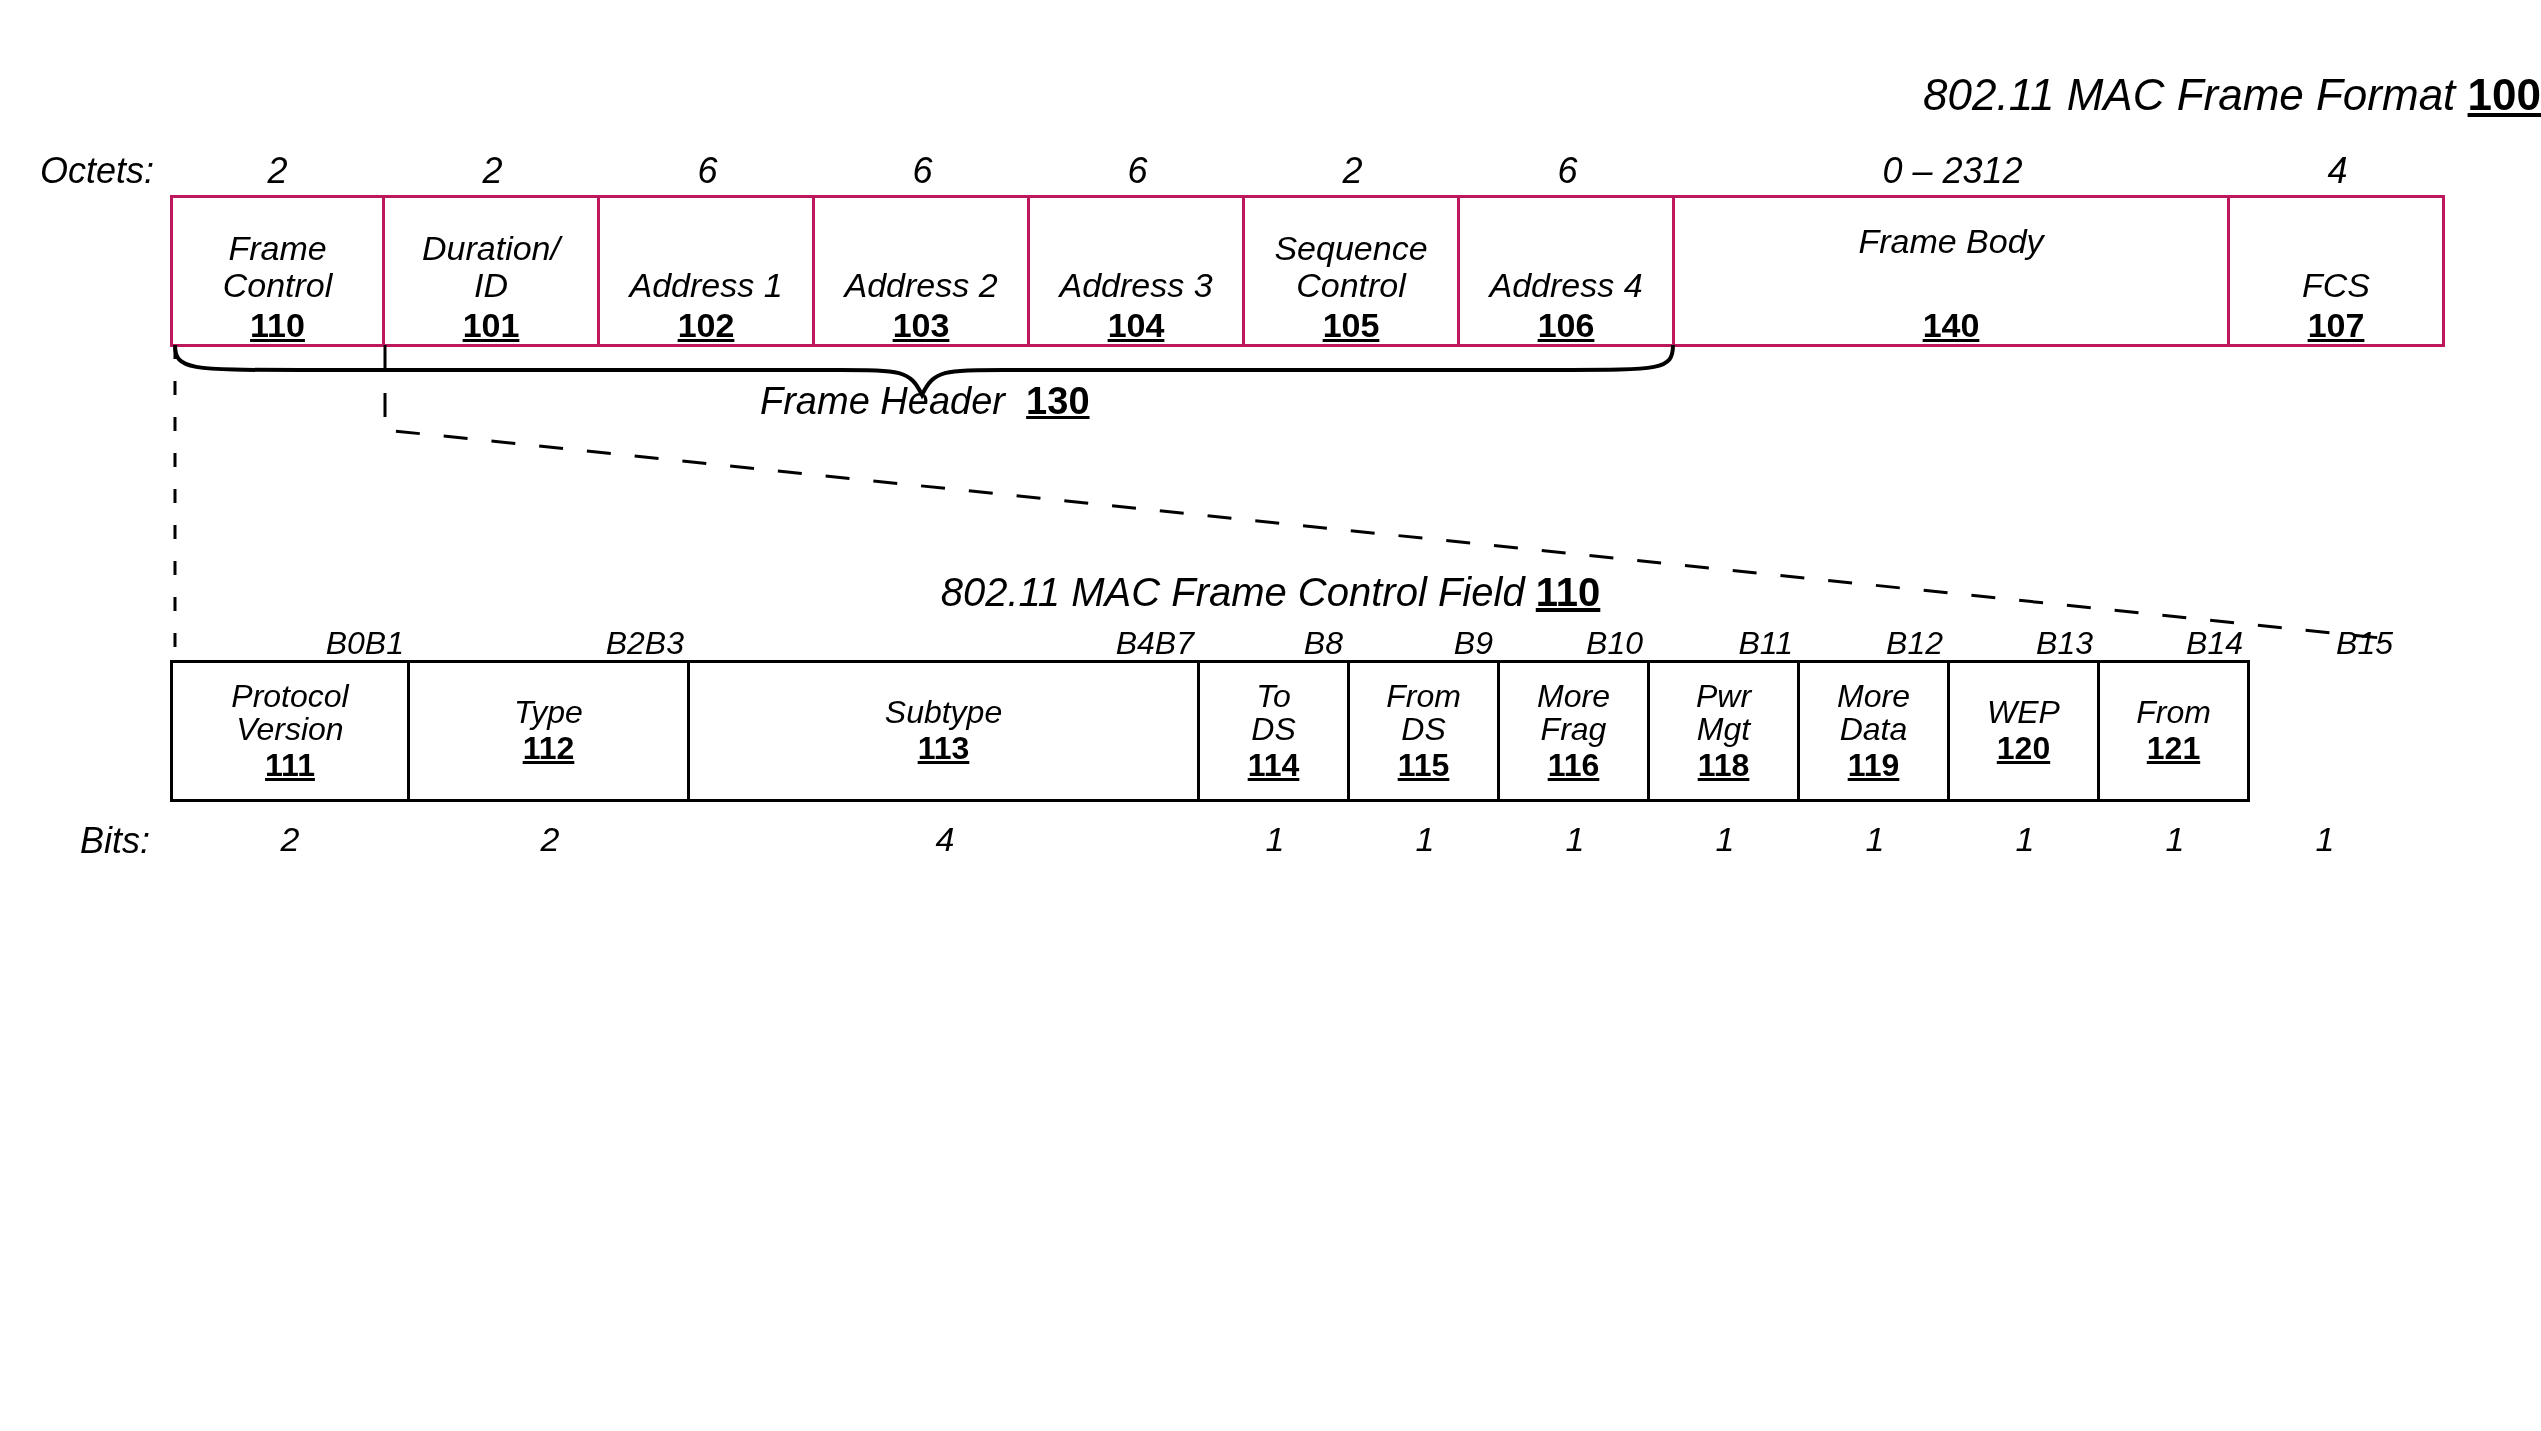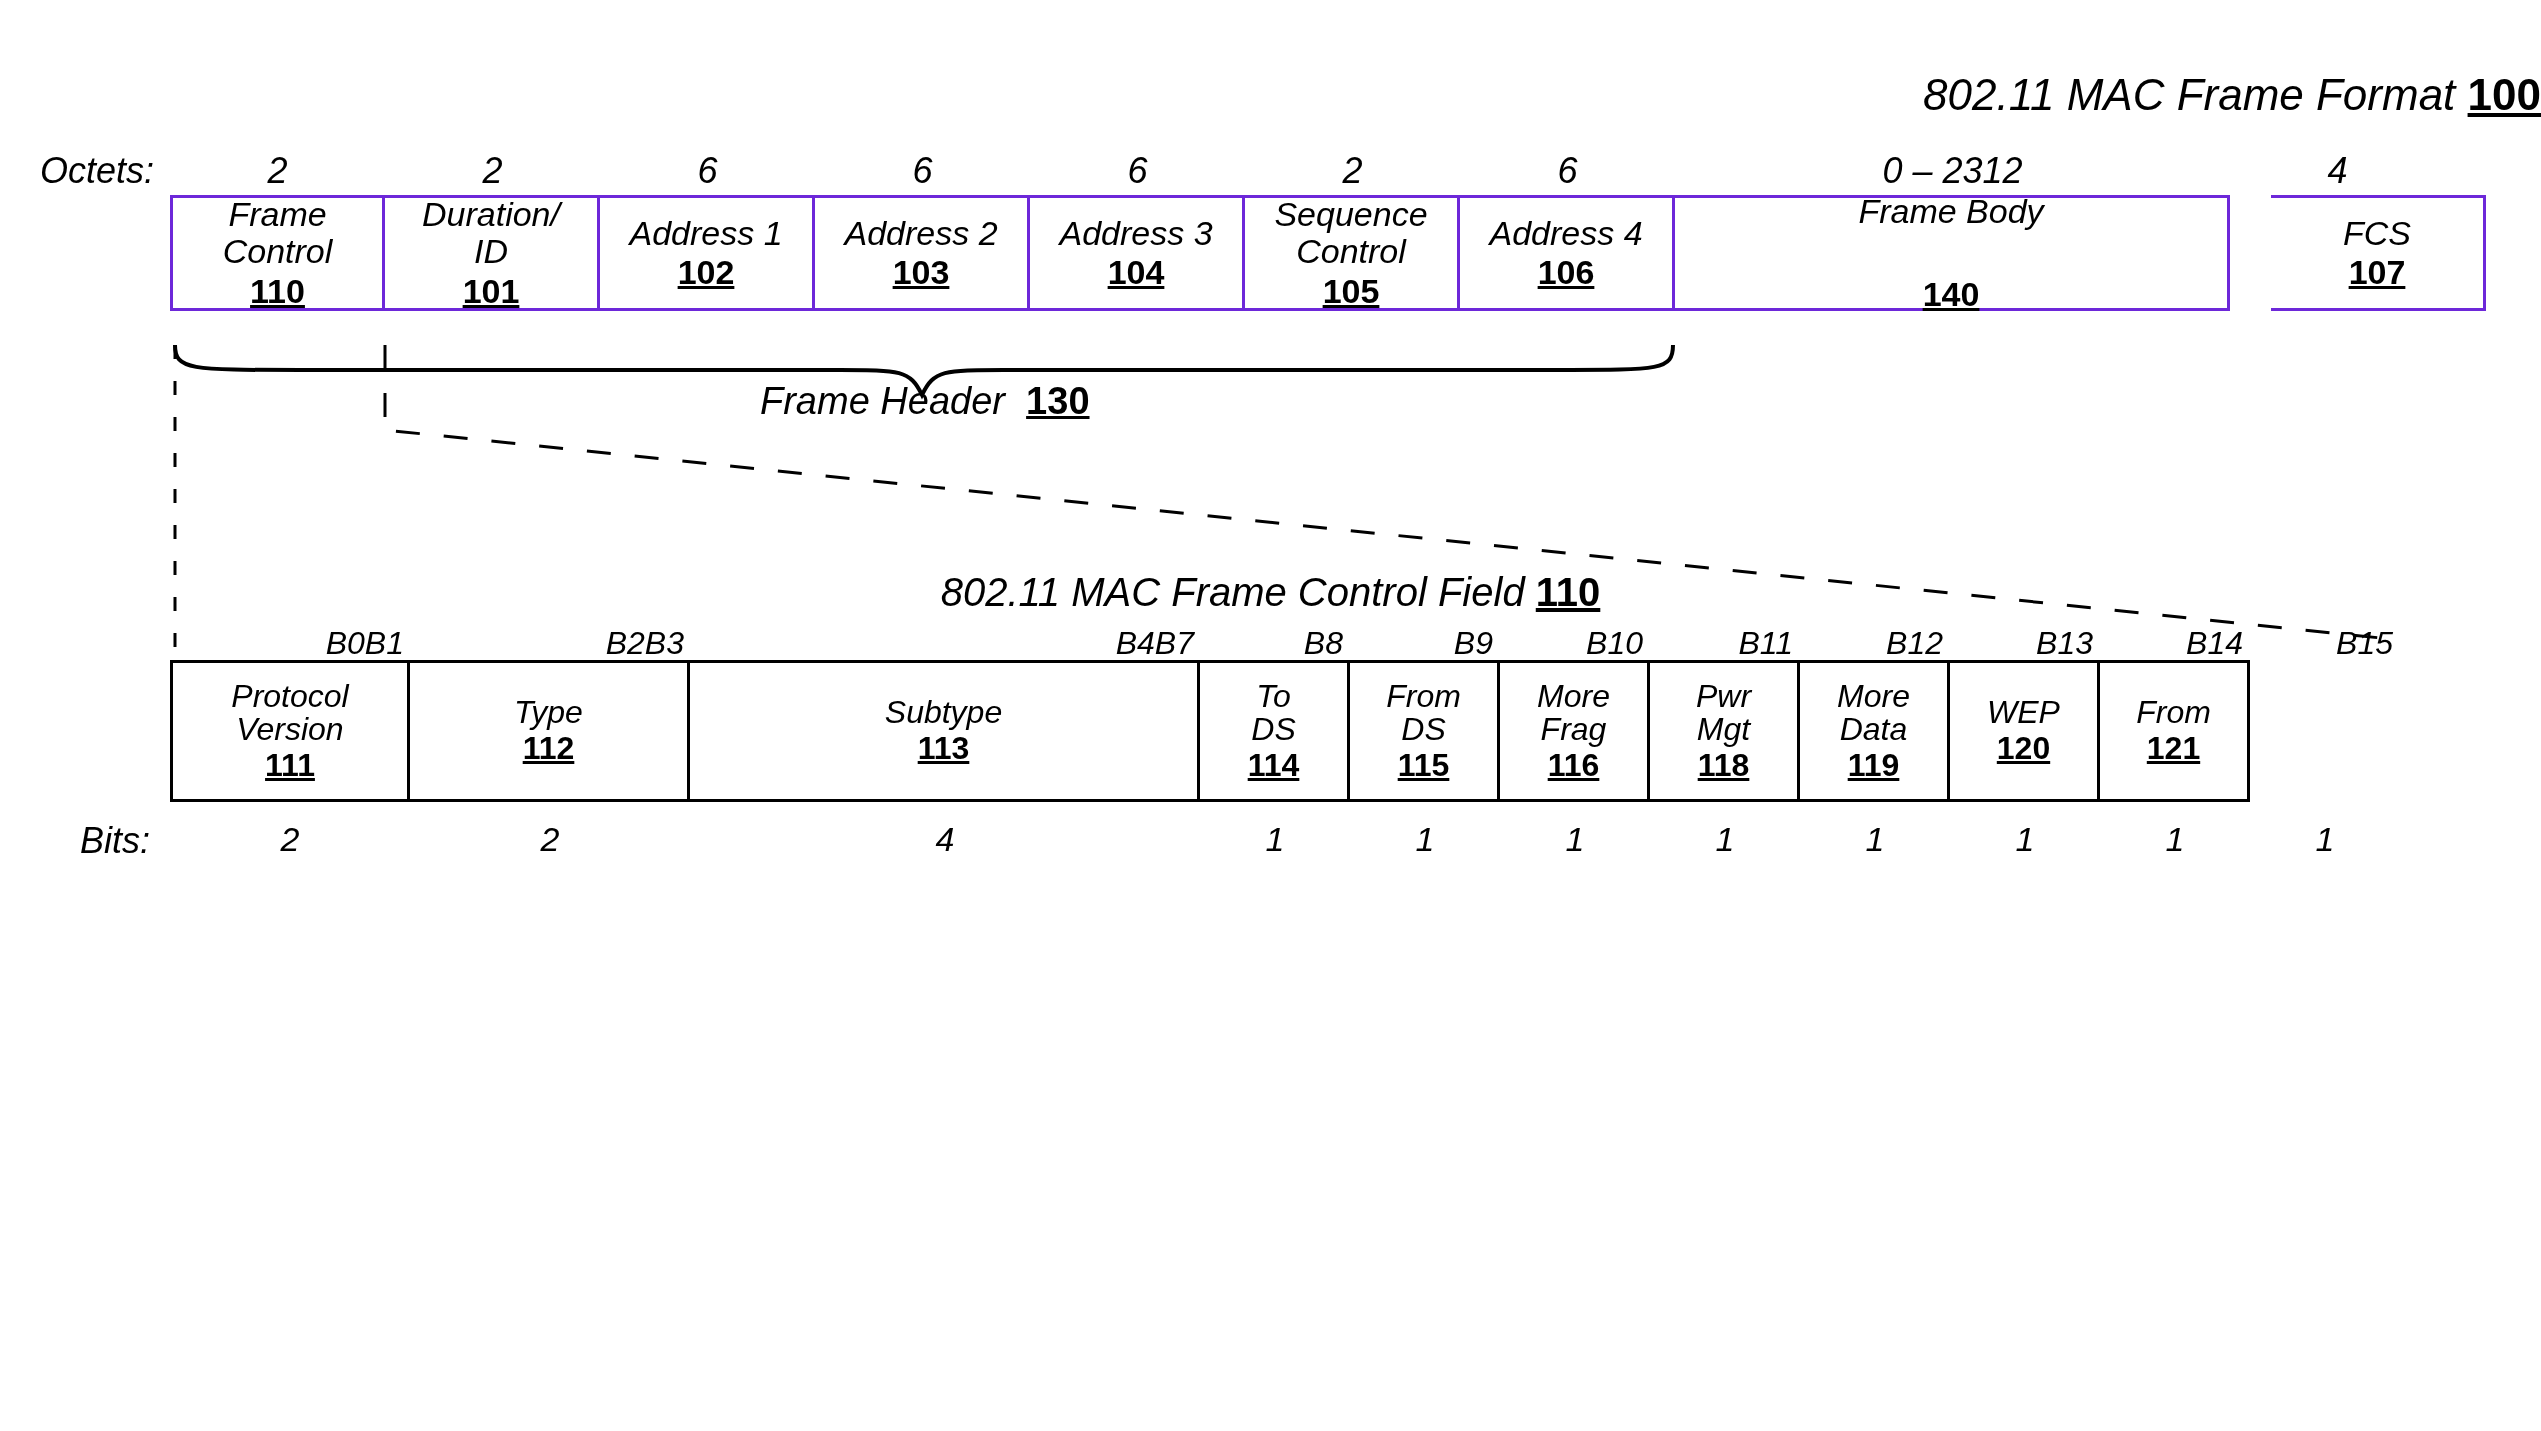--- a/index.html
+++ b/index.html
@@ -51,43 +51,43 @@
   .oct {
     text-align: center;
     font-size: 36px;
     font-style: italic;
   }
   .oct.w-small  { width: 215px; }
   .oct.w-body   { width: 555px; }
   .oct.w-fcs    { width: 215px; }
 
   .fld {
-    border: 3px solid #6d28d9;
+    border: 3px solid #be185d;
     box-sizing: border-box;
-    height: 116px;
+    height: 152px;
     display: flex;
     flex-direction: column;
     align-items: center;
-    justify-content: center;
+    justify-content: flex-end;
     font-size: 34px;
     font-style: italic;
     line-height: 1.1;
     text-align: center;
   }
   .fld + .fld { border-left: none; }
   .fld .lbl { white-space: pre-line; }
   .fld .ref {
     font-weight: 700;
     text-decoration: underline;
     font-style: normal;
     margin-top: 2px;
   }
   .fld.w-small { width: 215px; }
   .fld.w-body  { width: 555px; gap: 44px; }
-  .fld.w-fcs   { width: 215px; margin-left: 41px; }
+  .fld.w-fcs   { width: 215px; }
 
   
   .svg-overlay {
     position: absolute;
     left: 0;
     top: 0;
     width: 2541px;
     height: 1431px;
     pointer-events: none;
   }

